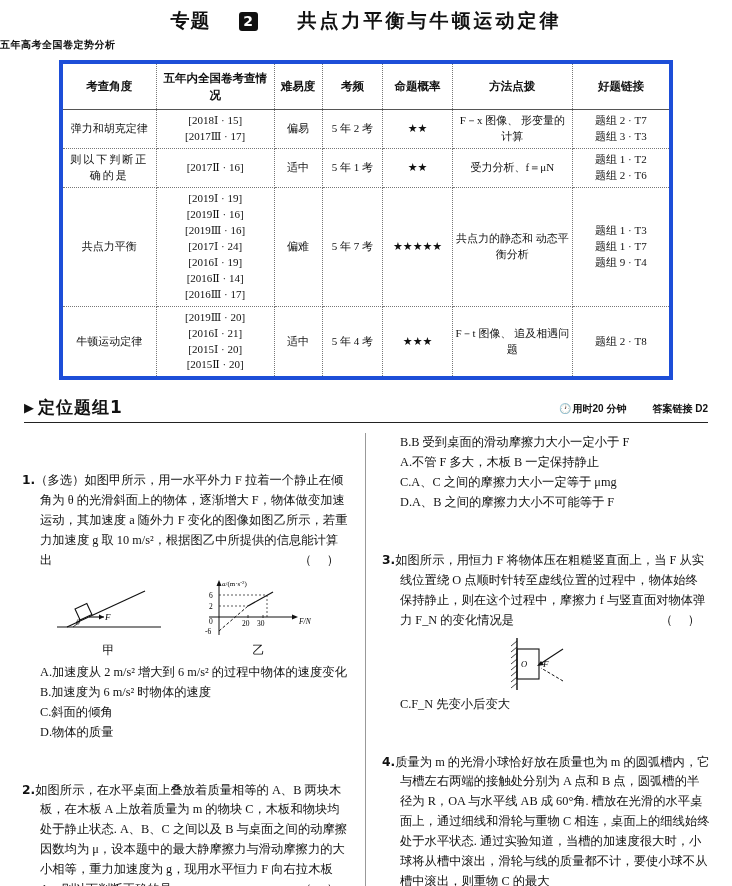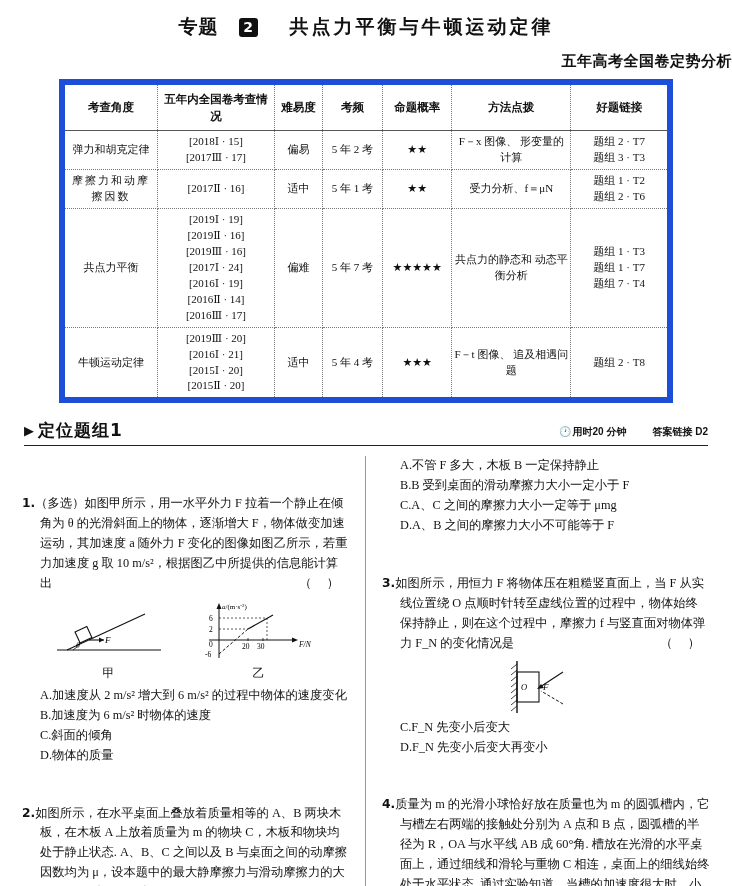--- a/index.html
+++ b/index.html
@@ -10,59 +10,59 @@
     color:#111;
     overflow:hidden;
     position:relative;
   }
   .page{width:732px;height:886px;position:relative;box-sizing:border-box;}
 
   
   .topbar{height:8px;}
   .title-row{
     display:flex;align-items:center;justify-content:center;
-    gap:18px;margin-top:6px;
+    gap:26px;
   }
   .title-zhuanti{
     font-family:"DejaVu Sans","Liberation Sans",sans-serif;
     font-weight:bold;font-size:19px;letter-spacing:1px;
   }
   .num-badge{
     display:inline-flex;align-items:center;justify-content:center;
     width:19px;height:19px;background:#111;color:#fff;border-radius:3px;
     font-family:"DejaVu Sans","Liberation Sans",sans-serif;
     font-weight:bold;font-size:14px;line-height:1;
     margin:0 2px;
   }
   .title-main{
     font-family:"DejaVu Sans","Liberation Sans",sans-serif;
     font-weight:bold;font-size:19px;letter-spacing:3px;margin-left:12px;
   }
 
   
   .tbl-caption{
-    text-align:right;font-weight:bold;font-size:15px;margin-top:12px;
+    text-align:left;font-weight:bold;font-size:10px;margin-top:4px;
     font-family:"DejaVu Sans","Liberation Sans",sans-serif;letter-spacing:.5px;
   }
   table.analysis{
     border-collapse:collapse;margin:8px auto 0 auto;width:614px;
     font-size:11px;
   }
   table.analysis th,table.analysis td{
     border:1px dotted #777;
     text-align:center;vertical-align:middle;
     padding:3px 2px;
     line-height:1.45;
   }
   table.analysis thead th{
     font-weight:bold;font-size:11.5px;
     font-family:"DejaVu Sans","Liberation Sans",sans-serif;
     padding:6px 2px;
   }
-  table.analysis{border:6px solid #1d4ed8;}
+  table.analysis{border:4px solid #1d4ed8;}
   table.analysis thead tr th{border-bottom:1px solid #555;}
   .c-angle{width:96px;}
   .c-cases{width:118px;}
   .c-diff{width:46px;}
   .c-freq{width:60px;}
   .c-prob{width:66px;}
   .c-method{width:124px;}
   .c-link{width:96px;}
   .cases span,.link span{display:block;white-space:nowrap;}
   .spaced{letter-spacing:2px;}
@@ -144,21 +144,21 @@
           <span>F－x 图像、</span>
           <span>形变量的计算</span>
         </td>
         <td class="link">
           <span>题组 2 · T7</span>
           <span>题组 3 · T3</span>
         </td>
       </tr>
 
       <tr>
-        <td class="spaced">摩擦力和动摩擦因数</td>
+        <td class="spaced">则以下判断正确的是</td>
         <td class="cases">
           <span>[2017Ⅱ · 16]</span>
         </td>
         <td>适中</td>
         <td>5 年 1 考</td>
         <td>★★</td>
         <td>
           <span>受力分析、f＝μN</span>
         </td>
         <td class="link">
@@ -181,21 +181,21 @@
         <td>偏难</td>
         <td>5 年 7 考</td>
         <td>★★★★★</td>
         <td>
           <span>共点力的静态和</span>
           <span>动态平衡分析</span>
         </td>
         <td class="link">
           <span>题组 1 · T3</span>
           <span>题组 1 · T7</span>
-          <span>题组 7 · T4</span>
+          <span>题组 9 · T4</span>
         </td>
       </tr>
 
       <tr>
         <td>牛顿运动定律</td>
         <td class="cases">
           <span>[2019Ⅲ · 20]</span>
           <span>[2016Ⅰ · 21]</span>
           <span>[2015Ⅰ · 20]</span>
           <span>[2015Ⅱ · 20]</span>
@@ -340,22 +340,22 @@
               <line x1="170" y1="41" x2="165" y2="47"></line>
             <line x1="176" y1="41" x2="171" y2="47"></line>
           </g>
         </svg>
       </div>
 
     </div>
 
     <div class="col right">
 
+      <div class="opt">B.B 受到桌面的滑动摩擦力大小一定小于 F</div>
       <div class="opt">A.不管 F 多大，木板 B 一定保持静止</div>
-      <div class="opt">B.B 受到桌面的滑动摩擦力大小一定小于 F</div>
       <div class="opt">C.A、C 之间的摩擦力大小一定等于 μmg</div>
       <div class="opt">D.A、B 之间的摩擦力大小不可能等于 F</div>
 
       <div class="q" style="margin-top:4px;">
         <span class="stem"><span class="qnum">3.</span><span>如图所示，用恒力 F 将物体压在粗糙竖直面上，当 F 从实线位置绕 O 点顺时针转至虚线位置的过程中，物体始终保持静止，则在这个过程中，摩擦力 f 与竖直面对物体弹力 F_N 的变化情况是</span><span class="paren">（    ）</span></span>
       </div>
 
       <div class="fig-center">
         <svg width="150" height="58" viewBox="0 0 150 58">
 
@@ -376,21 +376,20 @@
 
           <line x1="92" y1="14" x2="69" y2="29" stroke="#111" stroke-width="1.1"></line>
           <polygon points="66,31 73,30 70,26" fill="#111"></polygon>
           <text x="72" y="32" font-size="9" font-style="italic" font-family="Liberation Serif, serif">F</text>
 
           <line x1="92" y1="46" x2="70" y2="33" stroke="#111" stroke-width="1" stroke-dasharray="3,2"></line>
         </svg>
       </div>
 
       <div class="opt">C.F_N 先变小后变大</div>
-      <div class="opt">D.F_N 先变小后变大再变小</div>
 
       <div class="q" style="margin-top:4px;">
         <span class="stem"><span class="qnum">4.</span><span>质量为 m 的光滑小球恰好放在质量也为 m 的圆弧槽内，它与槽左右两端的接触处分别为 A 点和 B 点，圆弧槽的半径为 R，OA 与水平线 AB 成 60°角. 槽放在光滑的水平桌面上，通过细线和滑轮与重物 C 相连，桌面上的细线始终处于水平状态. 通过实验知道，当槽的加速度很大时，小球将从槽中滚出，滑轮与线的质量都不计，要使小球不从槽中滚出，则重物 C 的最大</span></span>
       </div>
 
     </div>
   </div>
 
 </div>
 

